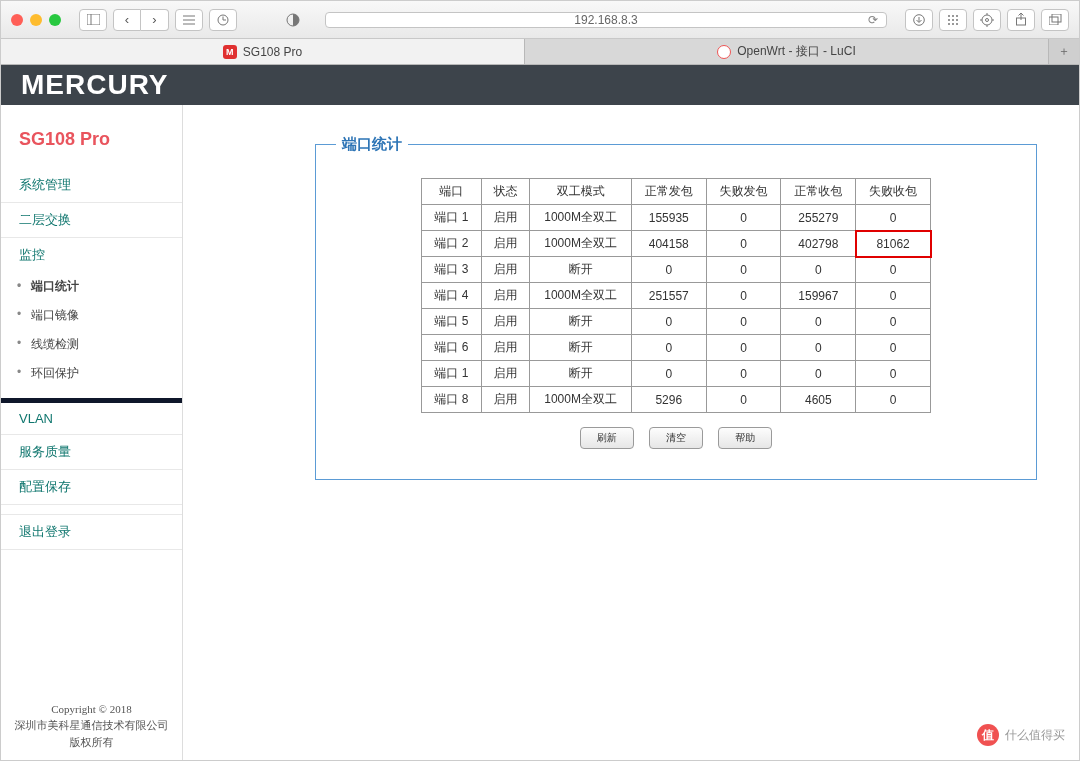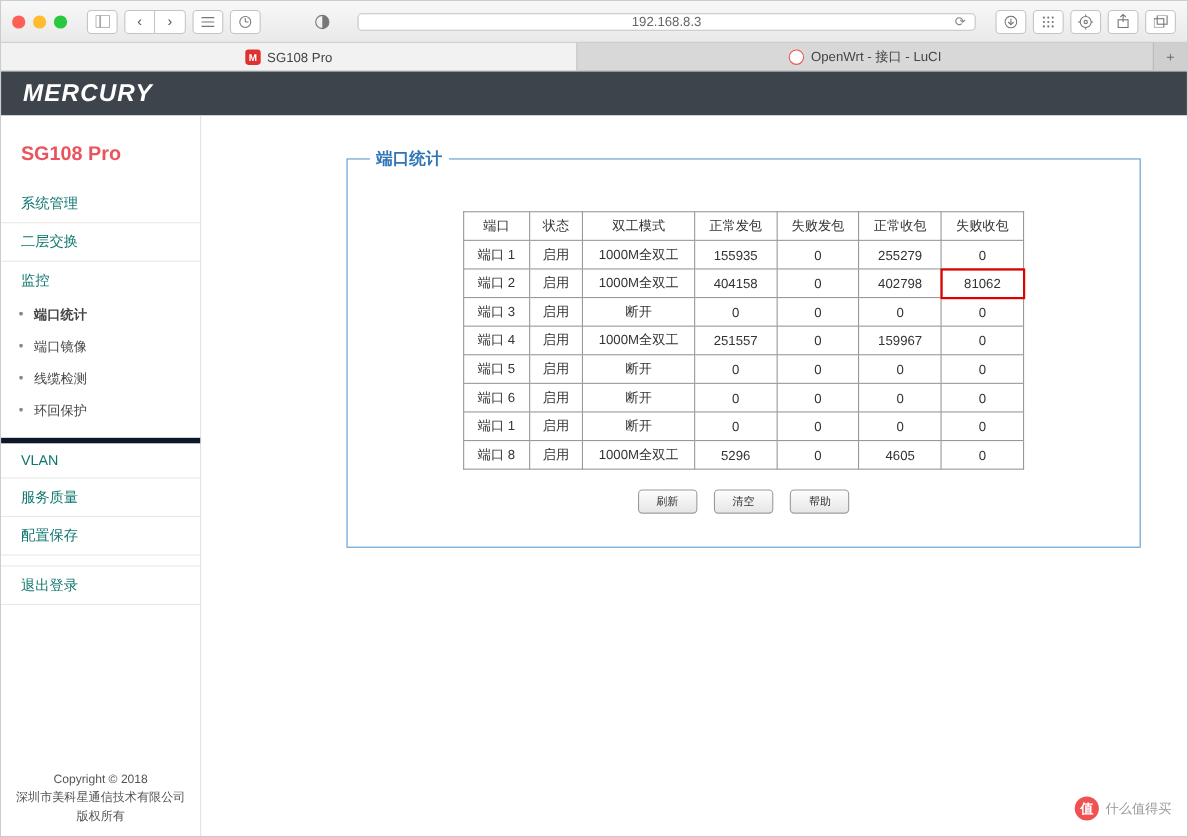--- a/index.html
+++ b/index.html
@@ -17,34 +17,34 @@
   .tabbar { height:26px; background:#d8d8d8; display:flex; border-bottom:1px solid #b8b8b8;}
   .tab { flex:1; display:flex; align-items:center; justify-content:center; gap:6px; font-size:12px; color:#444; border-right:1px solid #b8b8b8; position:relative;}
   .tab.active{ background:#f2f2f2;}
   .tab-ico{width:14px;height:14px;border-radius:3px;}
   .tab-ico.m{background:#e03030;color:#fff;font-size:9px;font-weight:bold;display:flex;align-items:center;justify-content:center;}
   .tab-ico.o{background:#fff;border:1px solid #e55; border-radius:50%;}
   .newtab{width:30px;display:flex;align-items:center;justify-content:center;color:#666;background:#cfcfcf;}
   
   .page { position:absolute; top:64px; left:0; right:0; bottom:0; background:#fff;}
   .page-header{ height:40px; background:#3d444b; display:flex; align-items:center; padding-left:20px;}
-  .brand{ font-family: Arial Black, Arial; font-weight:900; letter-spacing:1px; color:#fff; font-size:22px; font-style:italic;}
+  .brand{ font-family: Arial Black, Arial; font-weight:900; letter-spacing:1px; color:#fff; font-size:28px; }
   .page-body{ position:absolute; top:40px; bottom:0; left:0; right:0; display:flex;}
   .sidebar{ width:182px; border-right:1px solid #ddd; background:#fff; padding-top:20px; display:flex; flex-direction:column;}
   .product{ color:#e9545d; font-size:18px; font-weight:bold; padding:4px 18px 18px 18px;}
   .nav-item{ padding:8px 18px; font-size:13px; color:#0f766e; border-bottom:1px solid #e8e8e8; cursor:pointer; position:relative;}
   .nav-sub{ padding:6px 18px 6px 30px; font-size:12px; color:#444; cursor:pointer; position:relative;}
   .nav-sub::before{content:"•"; position:absolute; left:16px; color:#888;}
   .nav-sub.active{ font-weight:bold;}
   .spacer{flex:1;}
-  .copyright{ font-size:11px; color:#555; text-align:center; padding:10px; line-height:1.5;}
+  .copyright{ font-size:11px; color:#555; text-align:center; padding:10px; line-height:1.5;font-family:Liberation Serif, serif;}
   .content{ flex:1; padding:30px 40px 0 130px; background:#fff; position:relative;}
   fieldset.panel{ border:1px solid #5b9bd5; padding:20px 20px 30px 20px;}
   fieldset.panel legend{ color:#2e75b6; font-size:15px; padding:0 6px; font-weight:bold;}
-  table.stat{ border-collapse:collapse; margin:18px auto; min-width:510px;}
+  table.stat{ border-collapse:collapse; margin:4px auto; min-width:510px;}
   table.stat th, table.stat td{ border:1px solid #999; padding:4px 10px; text-align:center; font-size:12px; background:#fff;}
   table.stat th{ font-weight:normal;}
   .hl{ outline:2px solid #e00000; outline-offset:-1px;}
   .btn-row{ text-align:center; margin-top:14px;}
   .btn{ display:inline-block; min-width:50px; padding:3px 16px; margin:0 6px; border:1px solid #9a9a9a; border-radius:4px; background:linear-gradient(#fdfdfd,#e6e6e6); font-size:10px; cursor:pointer;}
   
   .wm{position:absolute; right:14px; bottom:14px; display:flex; align-items:center; gap:6px; color:#888; font-size:12px; opacity:.85;}
   .wm .c{width:22px;height:22px;border-radius:50%;background:#e33; color:#fff; font-weight:bold; display:flex;align-items:center;justify-content:center;}
   svg{display:block;}
 </style>

